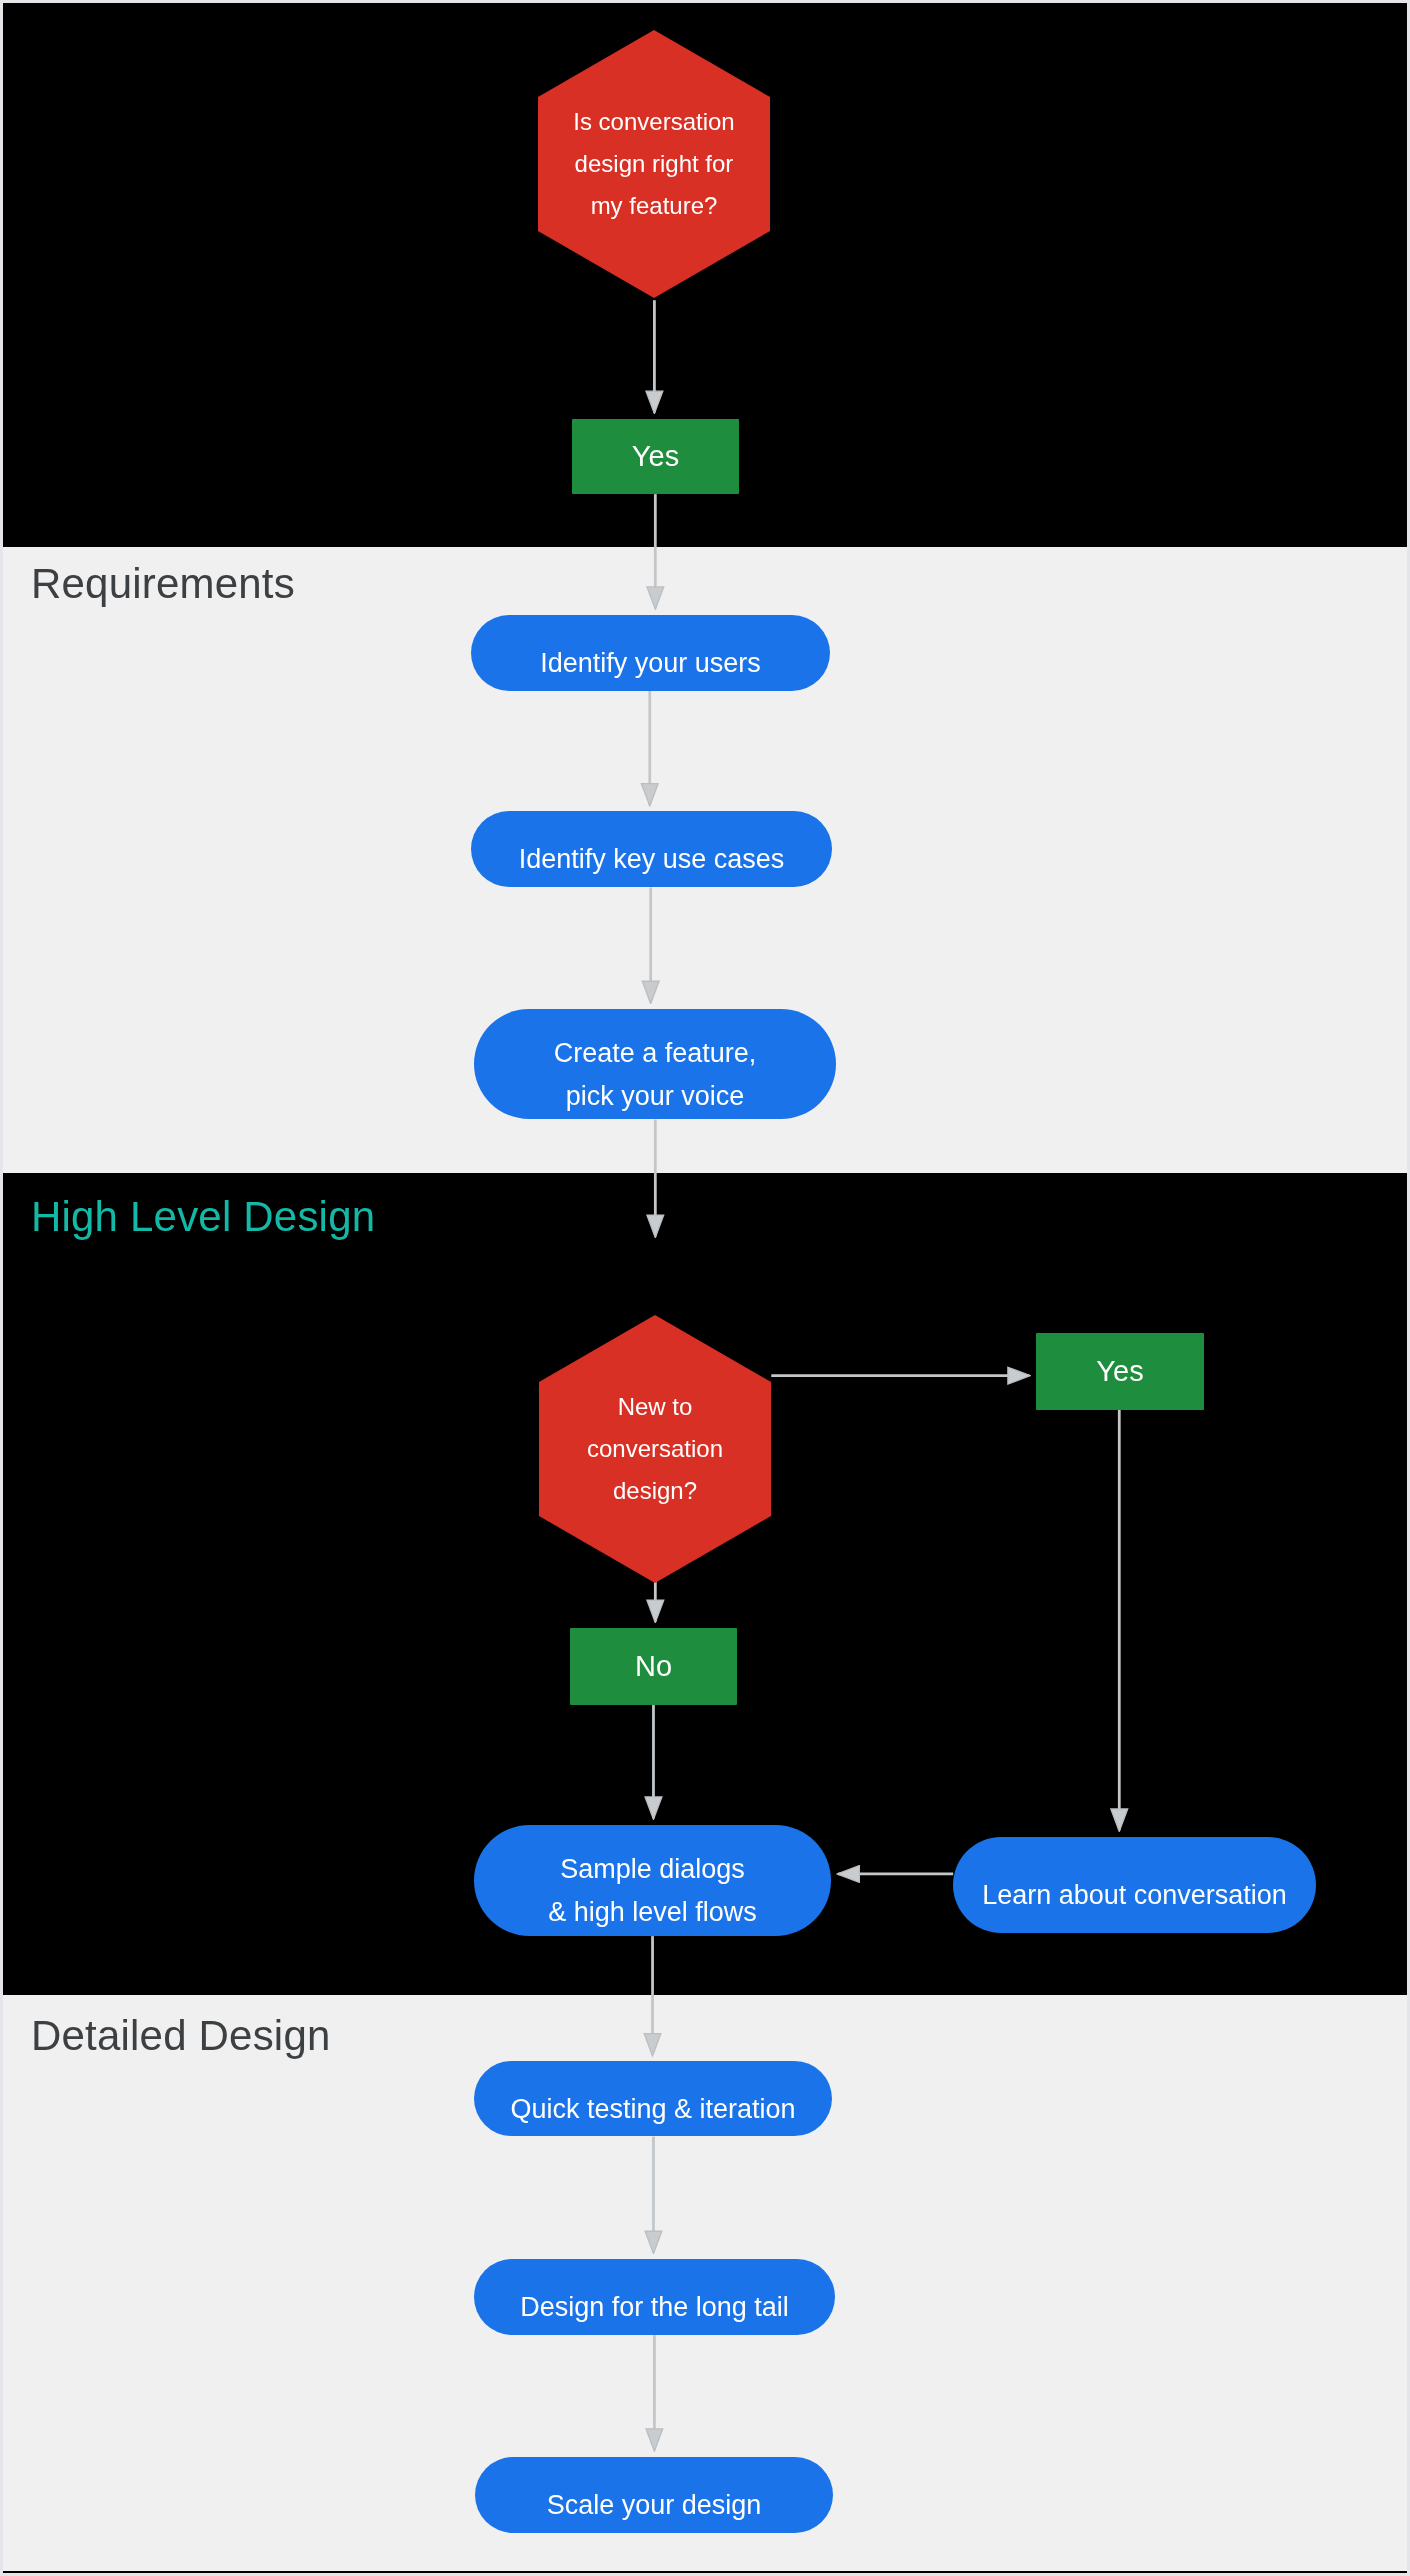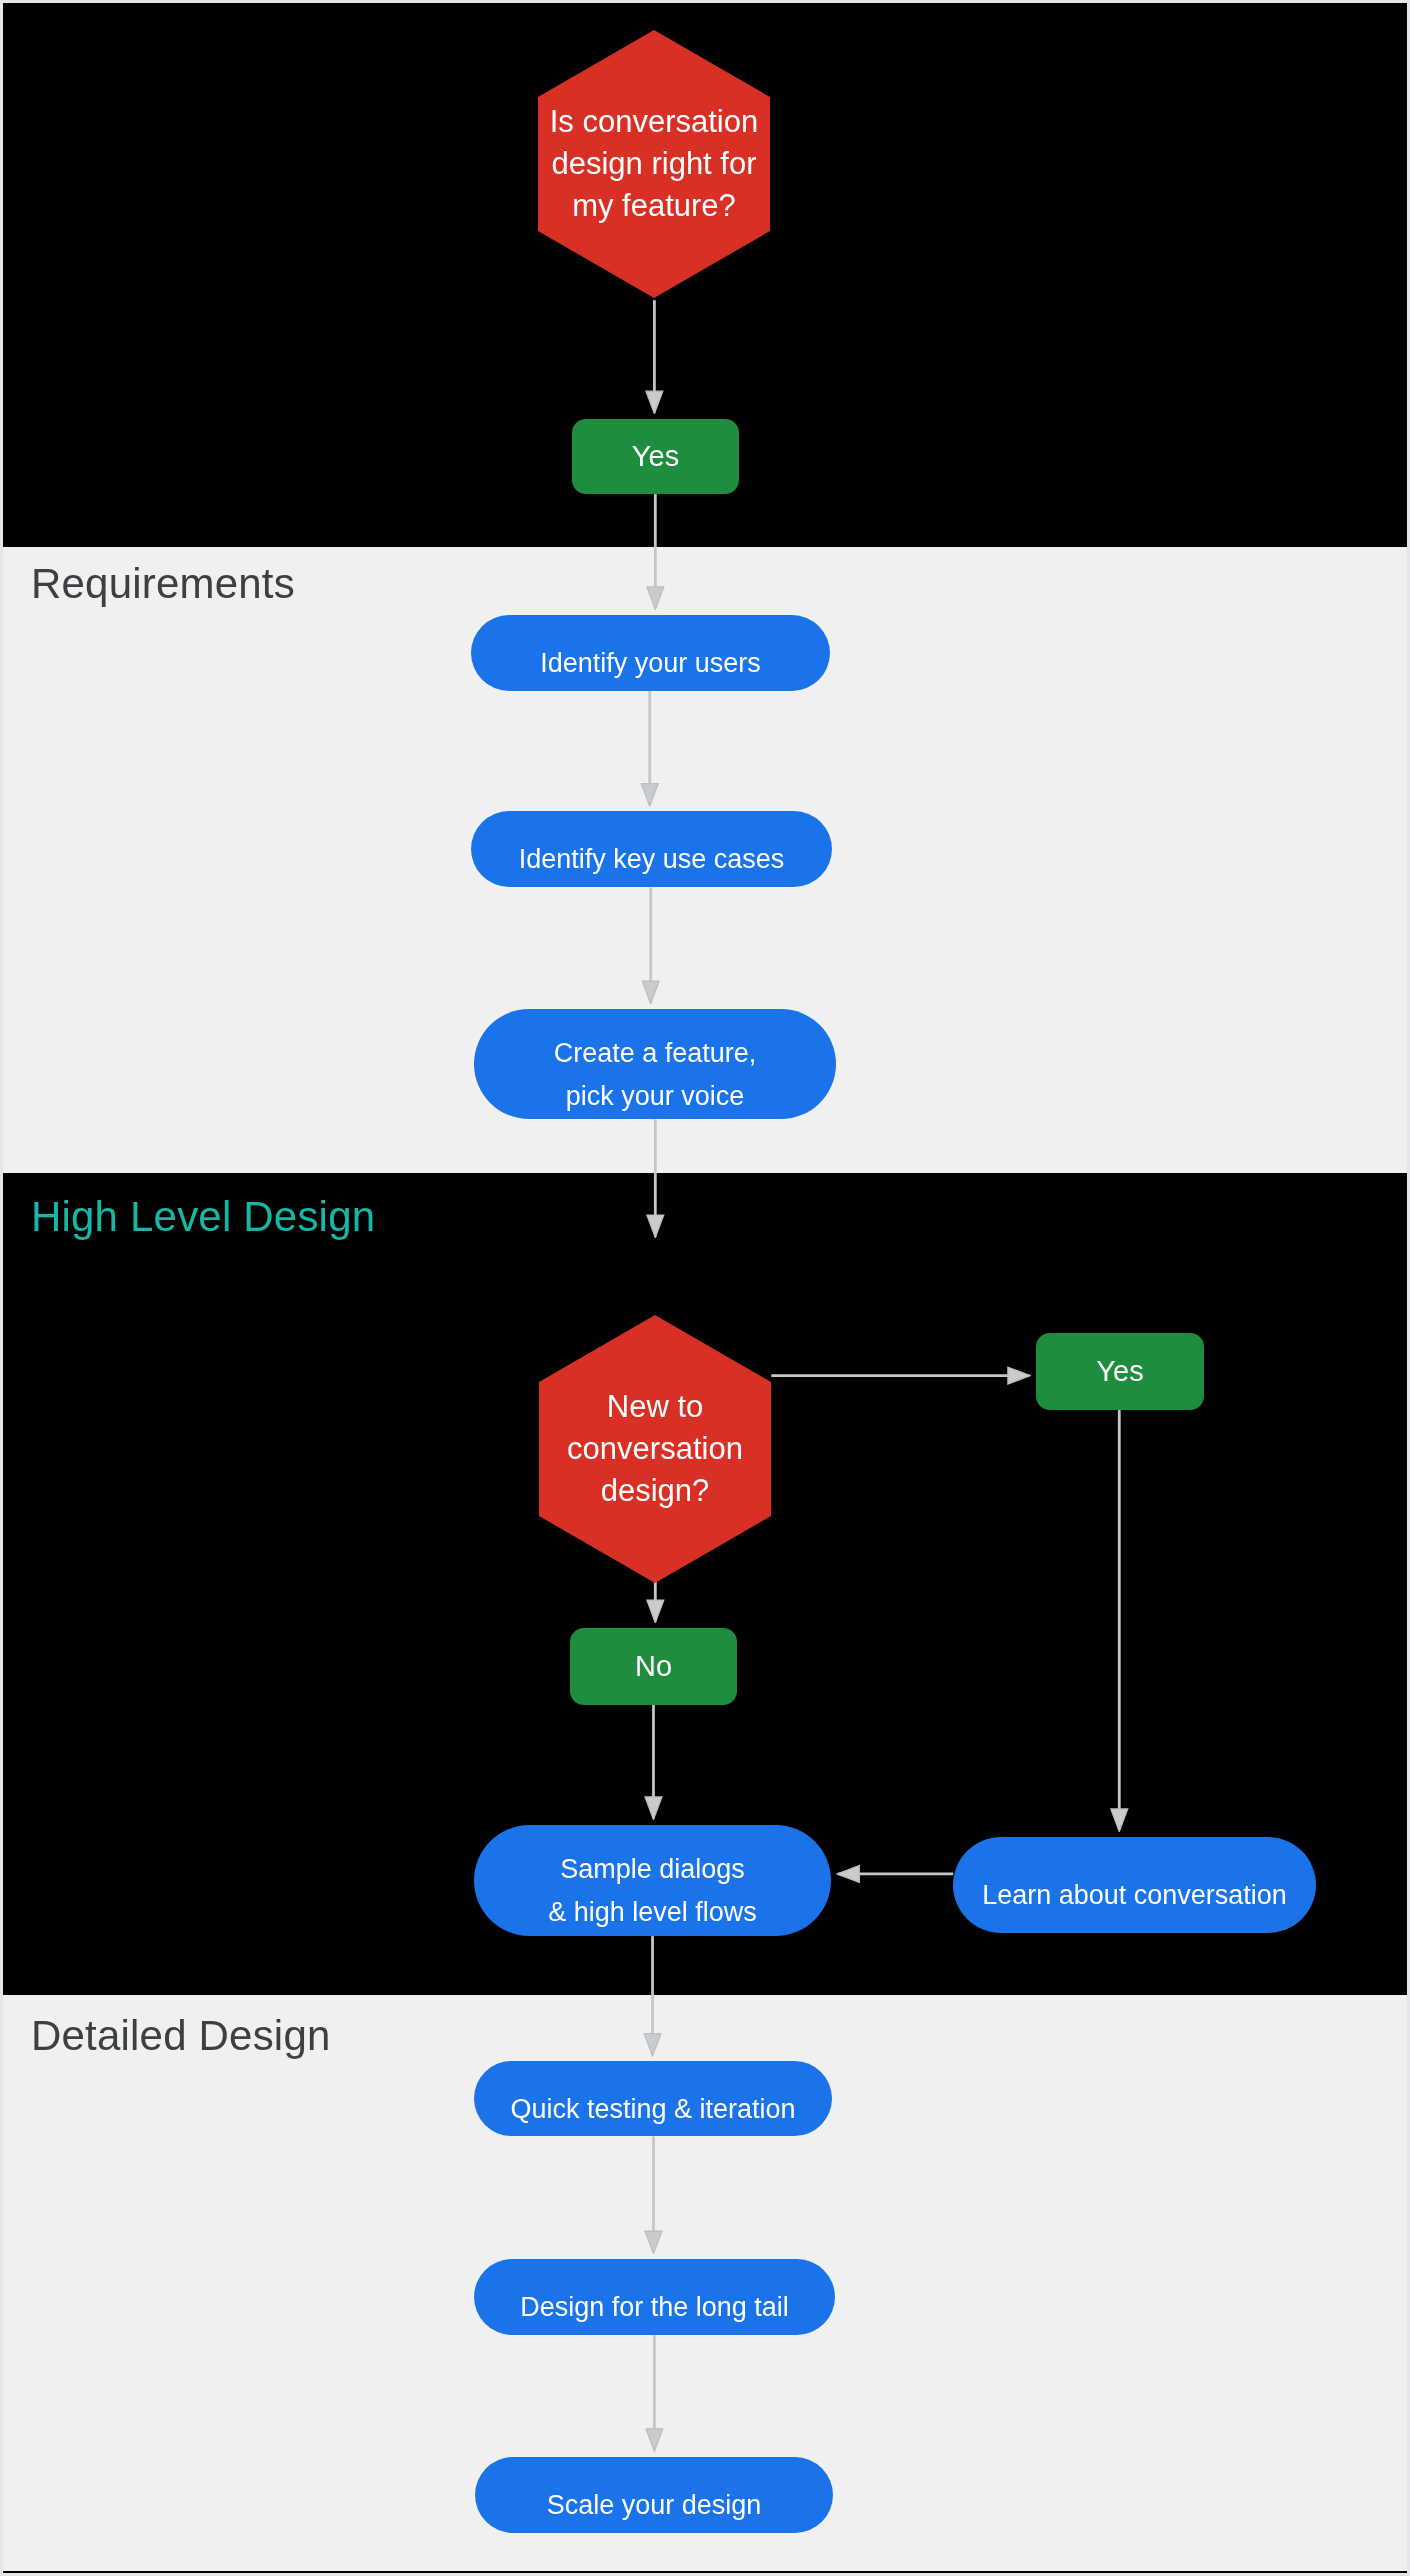--- a/index.html
+++ b/index.html
@@ -31,24 +31,24 @@
     text-align:center;color:#ffffff;
   }
   .node-label{
     white-space:pre-line;
     color:#ffffff;
   }
   .hex{
     background:var(--red,#d93025);
     clip-path:polygon(50% 0%,100% 25%,100% 75%,50% 100%,0% 75%,0% 25%);
   }
-  .hex .node-label{font-size:31px;line-height:42px;font-weight:500;}
+  .hex .node-label{font-size:24px;line-height:42px;font-weight:500;}
   .answer{
     background:var(--green,#1e8e3e);
-    border-radius:14px;
+    border-radius:1px;
   }
   .answer .node-label{font-size:29px;font-weight:500;}
   .pill{
     background:var(--blue,#1a73e8);
     border-radius:927px;
   }
   .pill .node-label{font-size:27px;line-height:43px;font-weight:500;margin-top:21px;}
 </style>
 </head>
 <body>

